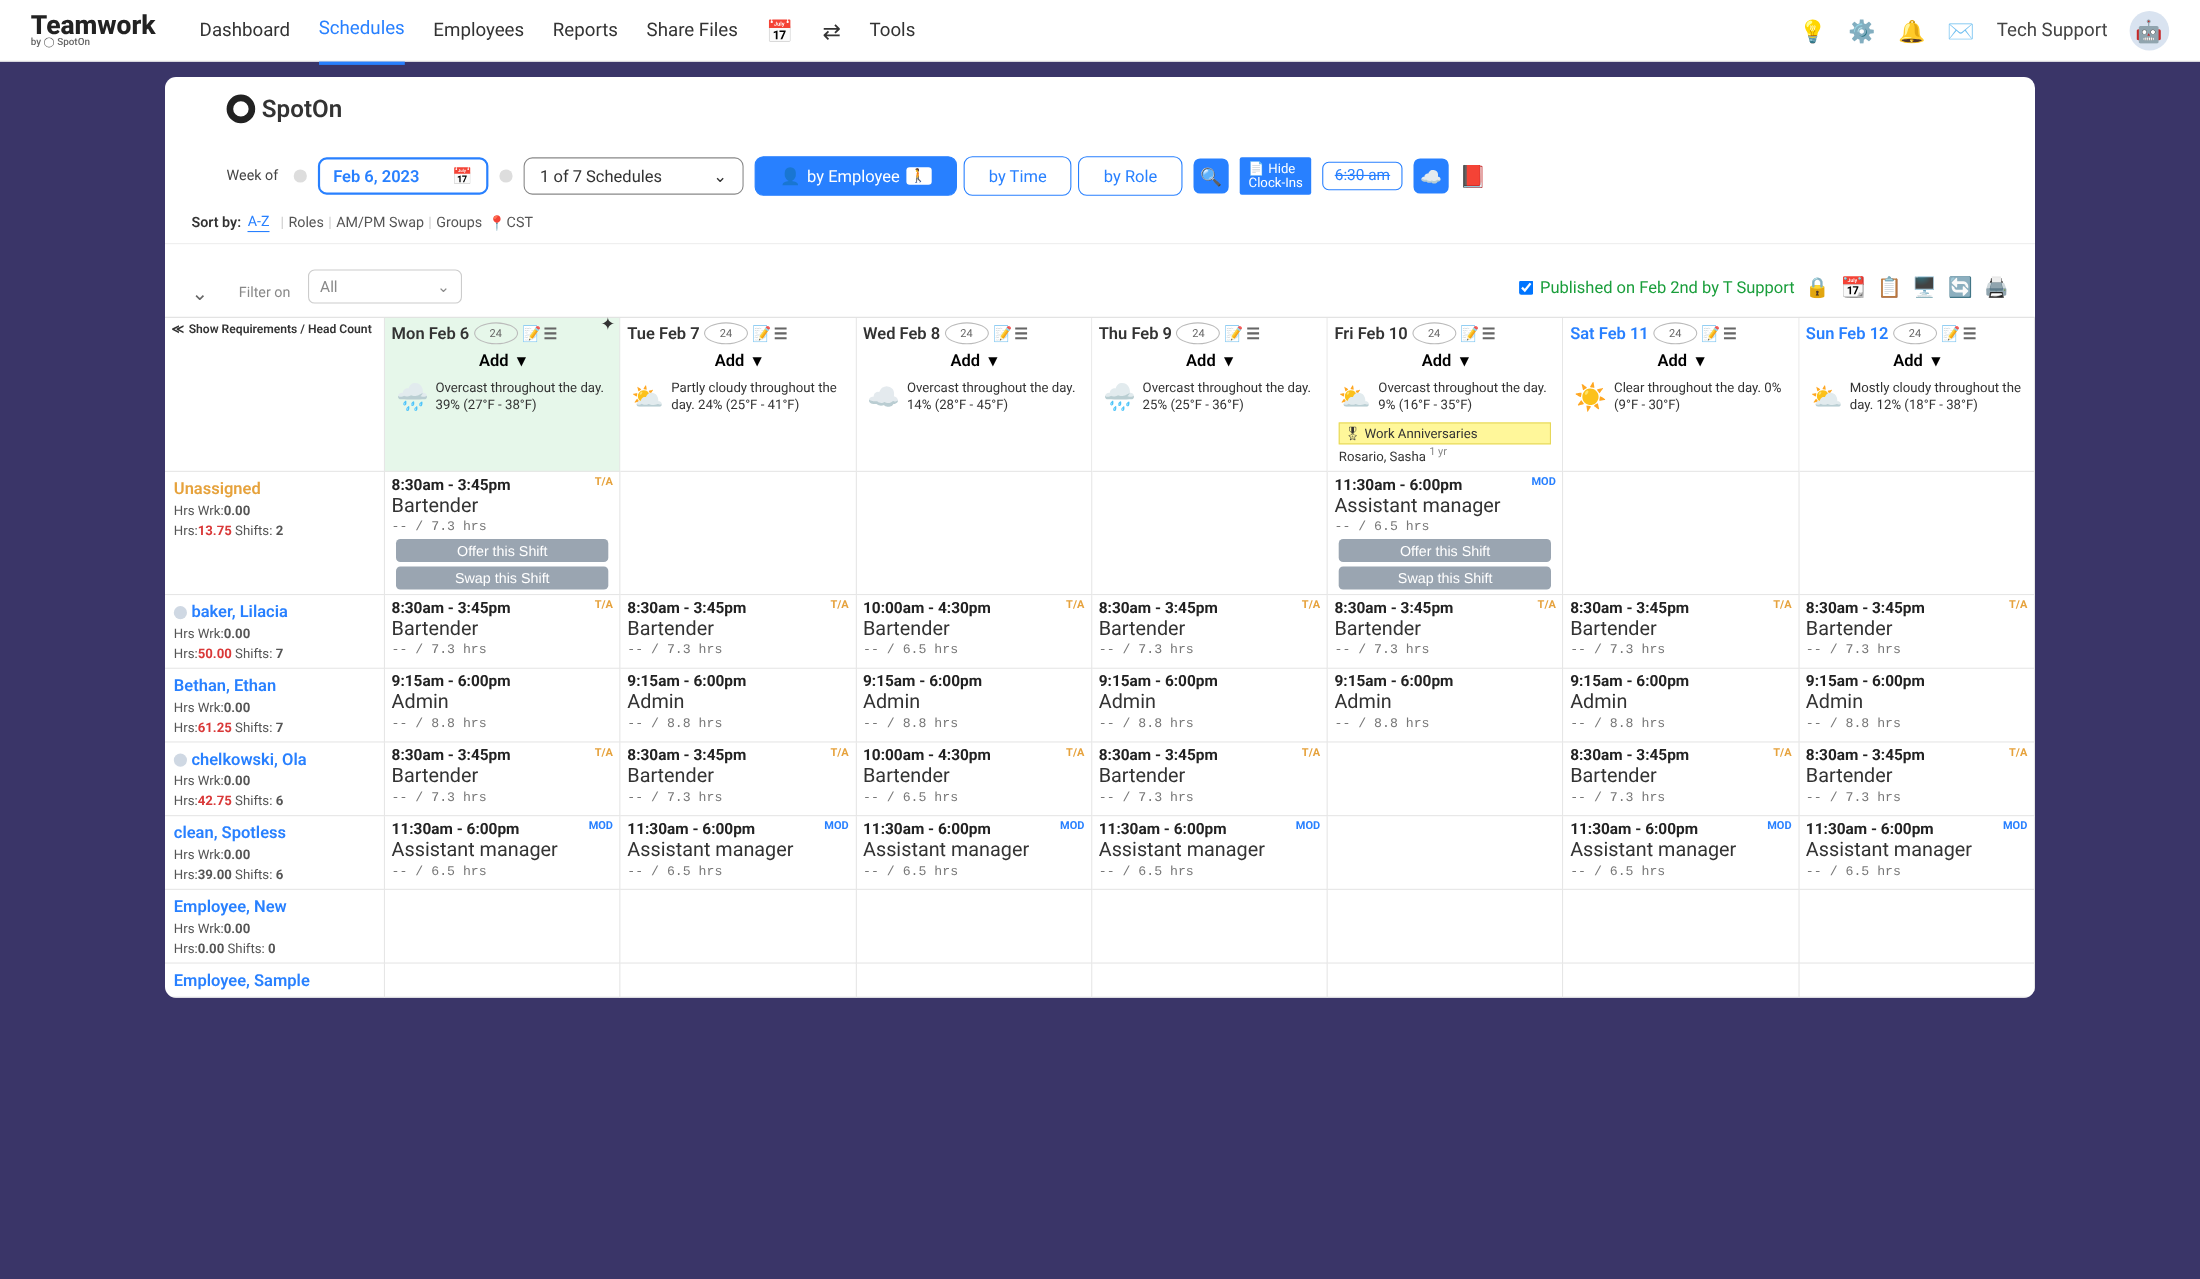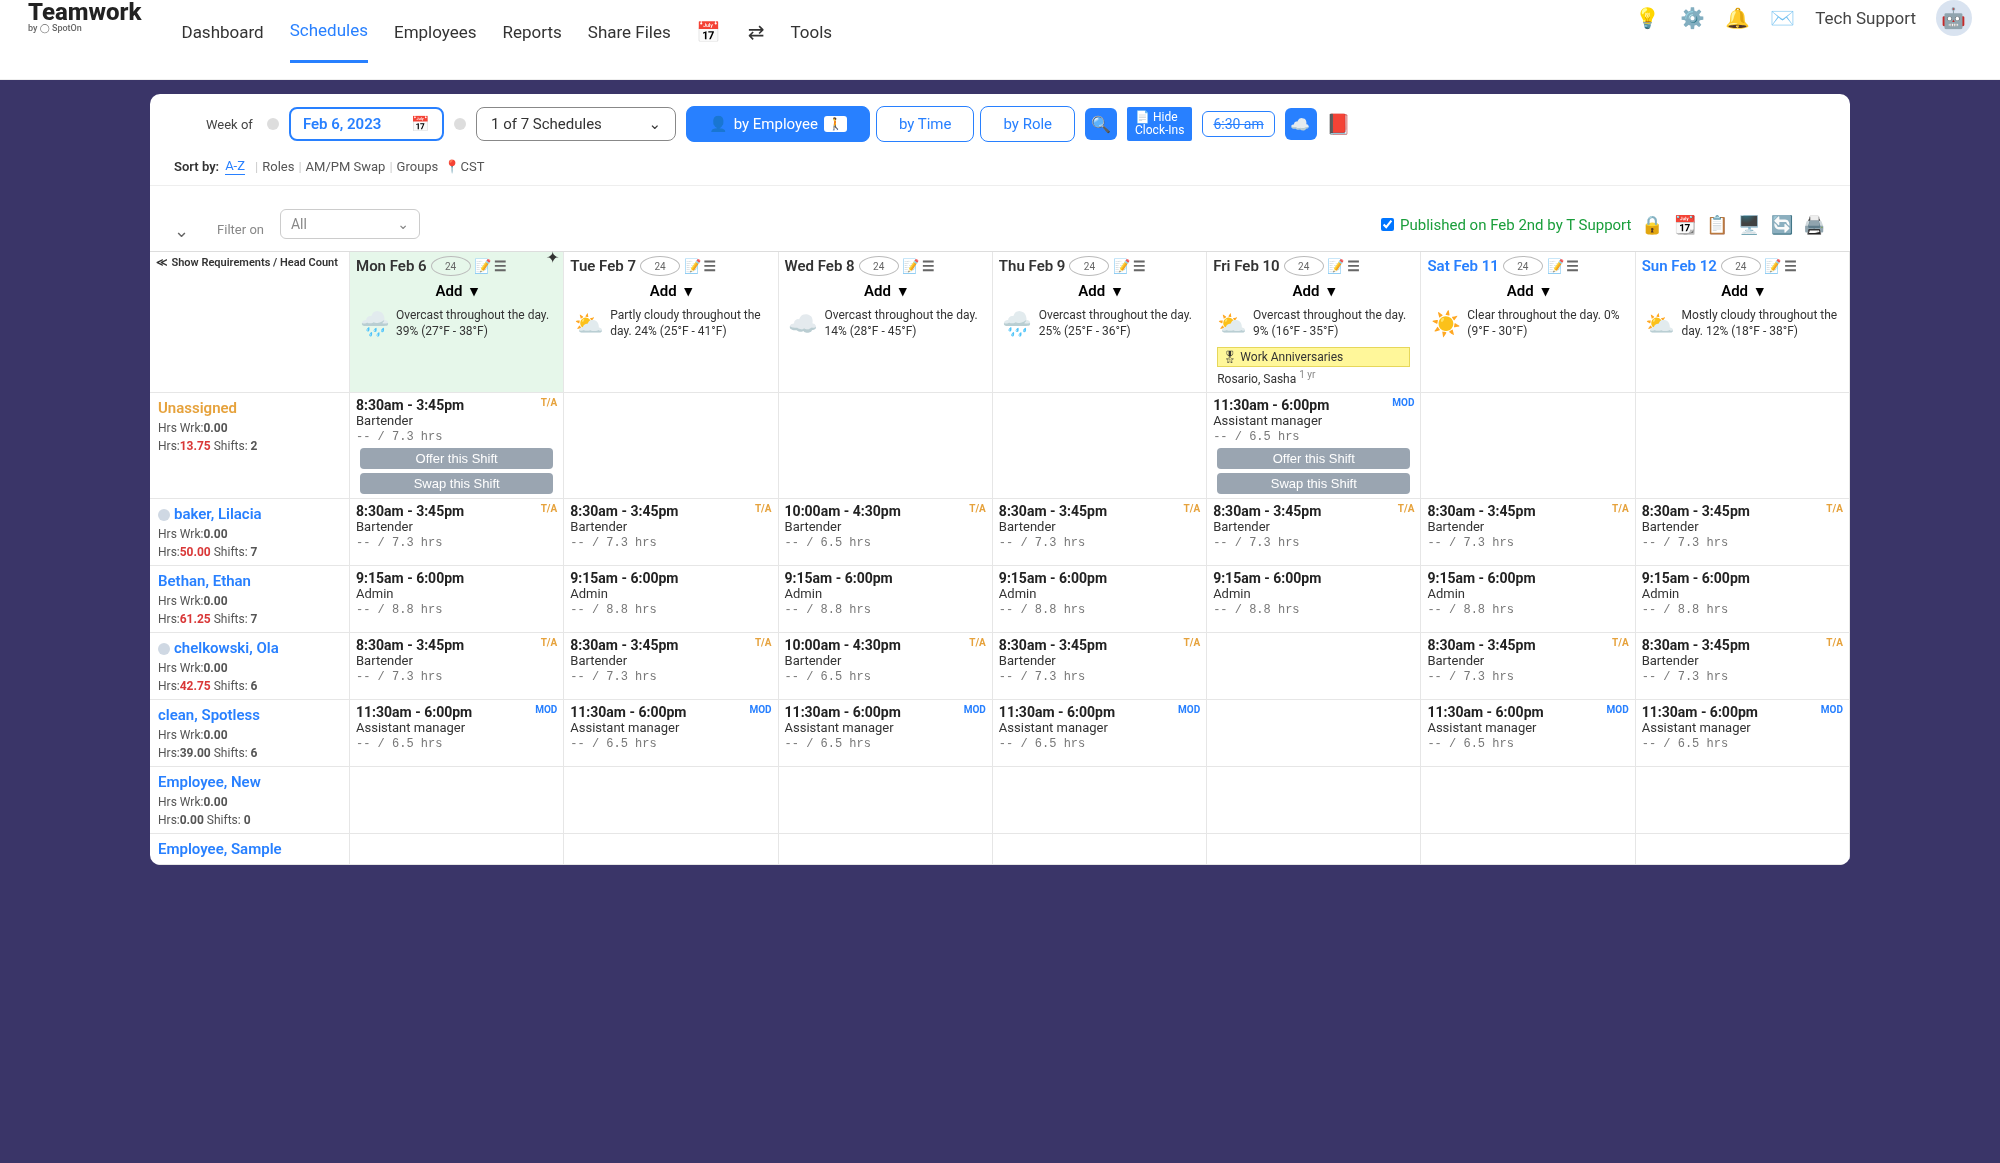--- a/index.html
+++ b/index.html
@@ -1,17 +1,17 @@
 <!DOCTYPE html>
 <html><head>
 <meta charset="utf-8">
 <style>
 * { box-sizing: border-box; margin: 0; padding: 0; }
 body { font-family: -apple-system, BlinkMacSystemFont, "Segoe UI", Roboto, Helvetica, Arial, sans-serif; background: #3a3568; color: #333; font-size: 14px; }
-.topbar { background: #fff; height: 80px; display: flex; align-items: flex-start; padding: 0 28px; border-bottom: 1px solid #eee; }
+.topbar { background: #fff; height: 56px; display: flex; align-items: center; padding: 0 28px; border-bottom: 1px solid #eee; }
 .logo { font-weight: 800; font-size: 24px; color: #222; margin-right: 40px; line-height: 1; }
 .logo .sub { display:block; font-size:9px; font-weight:500; color:#666; }
 .nav { display: flex; gap: 26px; flex: 1; align-items: center; }
 .nav-item { color: #333; font-size: 17px; cursor: pointer; padding: 20px 0; }
 .nav-item.active { color: #2880ff; border-bottom: 3px solid #2880ff; }
 .nav-icon { font-size: 20px; color: #333; cursor:pointer; }
 .topbar-right { display:flex; align-items:center; gap:20px; }
 .topbar-right .tech { font-size:17px; color:#444; }
 .avatar { width:36px; height:36px; border-radius:50%; background:#d9e3f0; display:flex; align-items:center; justify-content:center; font-size:20px; }
 .page-wrap { padding: 14px 30px; }
@@ -63,21 +63,21 @@
 .anniv2 { font-size:12px; padding:2px 4px; color:#333;}
 .anniv2 .yr { font-size:10px; color:#888; vertical-align:super;}
 .row-label { padding:6px 8px; font-size:13px; }
 .row-label .name { font-weight:600; font-size:15px; }
 .row-label .name.unassigned { color:#e6a23c; }
 .row-label .name.link { color:#2880ff; }
 .row-label .stat { font-size:12px; color:#555; margin-top:4px;}
 .row-label .stat .red { color:#d93838;}
 .cell { padding:4px 6px; position:relative; font-size:13px; min-height:66px;}
 .shift-time { font-weight:700; color:#222; font-size:14px;}
-.shift-role { font-size:13px; color:#333; }
+.shift-role { font-size:18px; color:#333; }
 .shift-hrs { font-family:"Courier New",monospace; font-size:12px; color:#777; margin-top:2px;}
 .ta { position:absolute; top:4px; right:6px; font-size:10px; font-weight:700; color:#e6a23c;}
 .mod { position:absolute; top:4px; right:6px; font-size:10px; font-weight:700; color:#2880ff;}
 .offer-btn { display:block; width:96%; margin:4px auto 0; background:#9aa5b1; color:#fff; border:none; border-radius:4px; padding:3px 0; font-size:13px; cursor:pointer;}
 .user-dot { width:12px; height:12px; border-radius:50%; background:#cfd8e3; display:inline-block; margin-right:4px; vertical-align:middle;}
 .star-icon { position:absolute; top:-4px; right:4px; font-size:16px;}
 </style>
 </head>
 <body>
 
@@ -102,20 +102,26 @@
     <span style="font-size:20px;">🔔</span>
     <span style="font-size:20px;">✉️</span>
     <span class="tech">Tech Support</span>
     <span class="avatar">🤖</span>
   </div>
 </div>
 
 <div class="page-wrap">
 <div class="card">
 
+  <div class="brand-row">
+    <div class="brand-logo">
+      <span class="circ"></span>
+      <span>SpotOn</span>
+    </div>
+  </div>
 
   <div class="controls">
     <span class="label">Week of</span>
     <span class="dot"></span>
     <div class="date-pick">
       <span>Feb 6, 2023</span>
       <span>📅</span>
     </div>
     <span class="dot"></span>
     <div class="sched-select">

